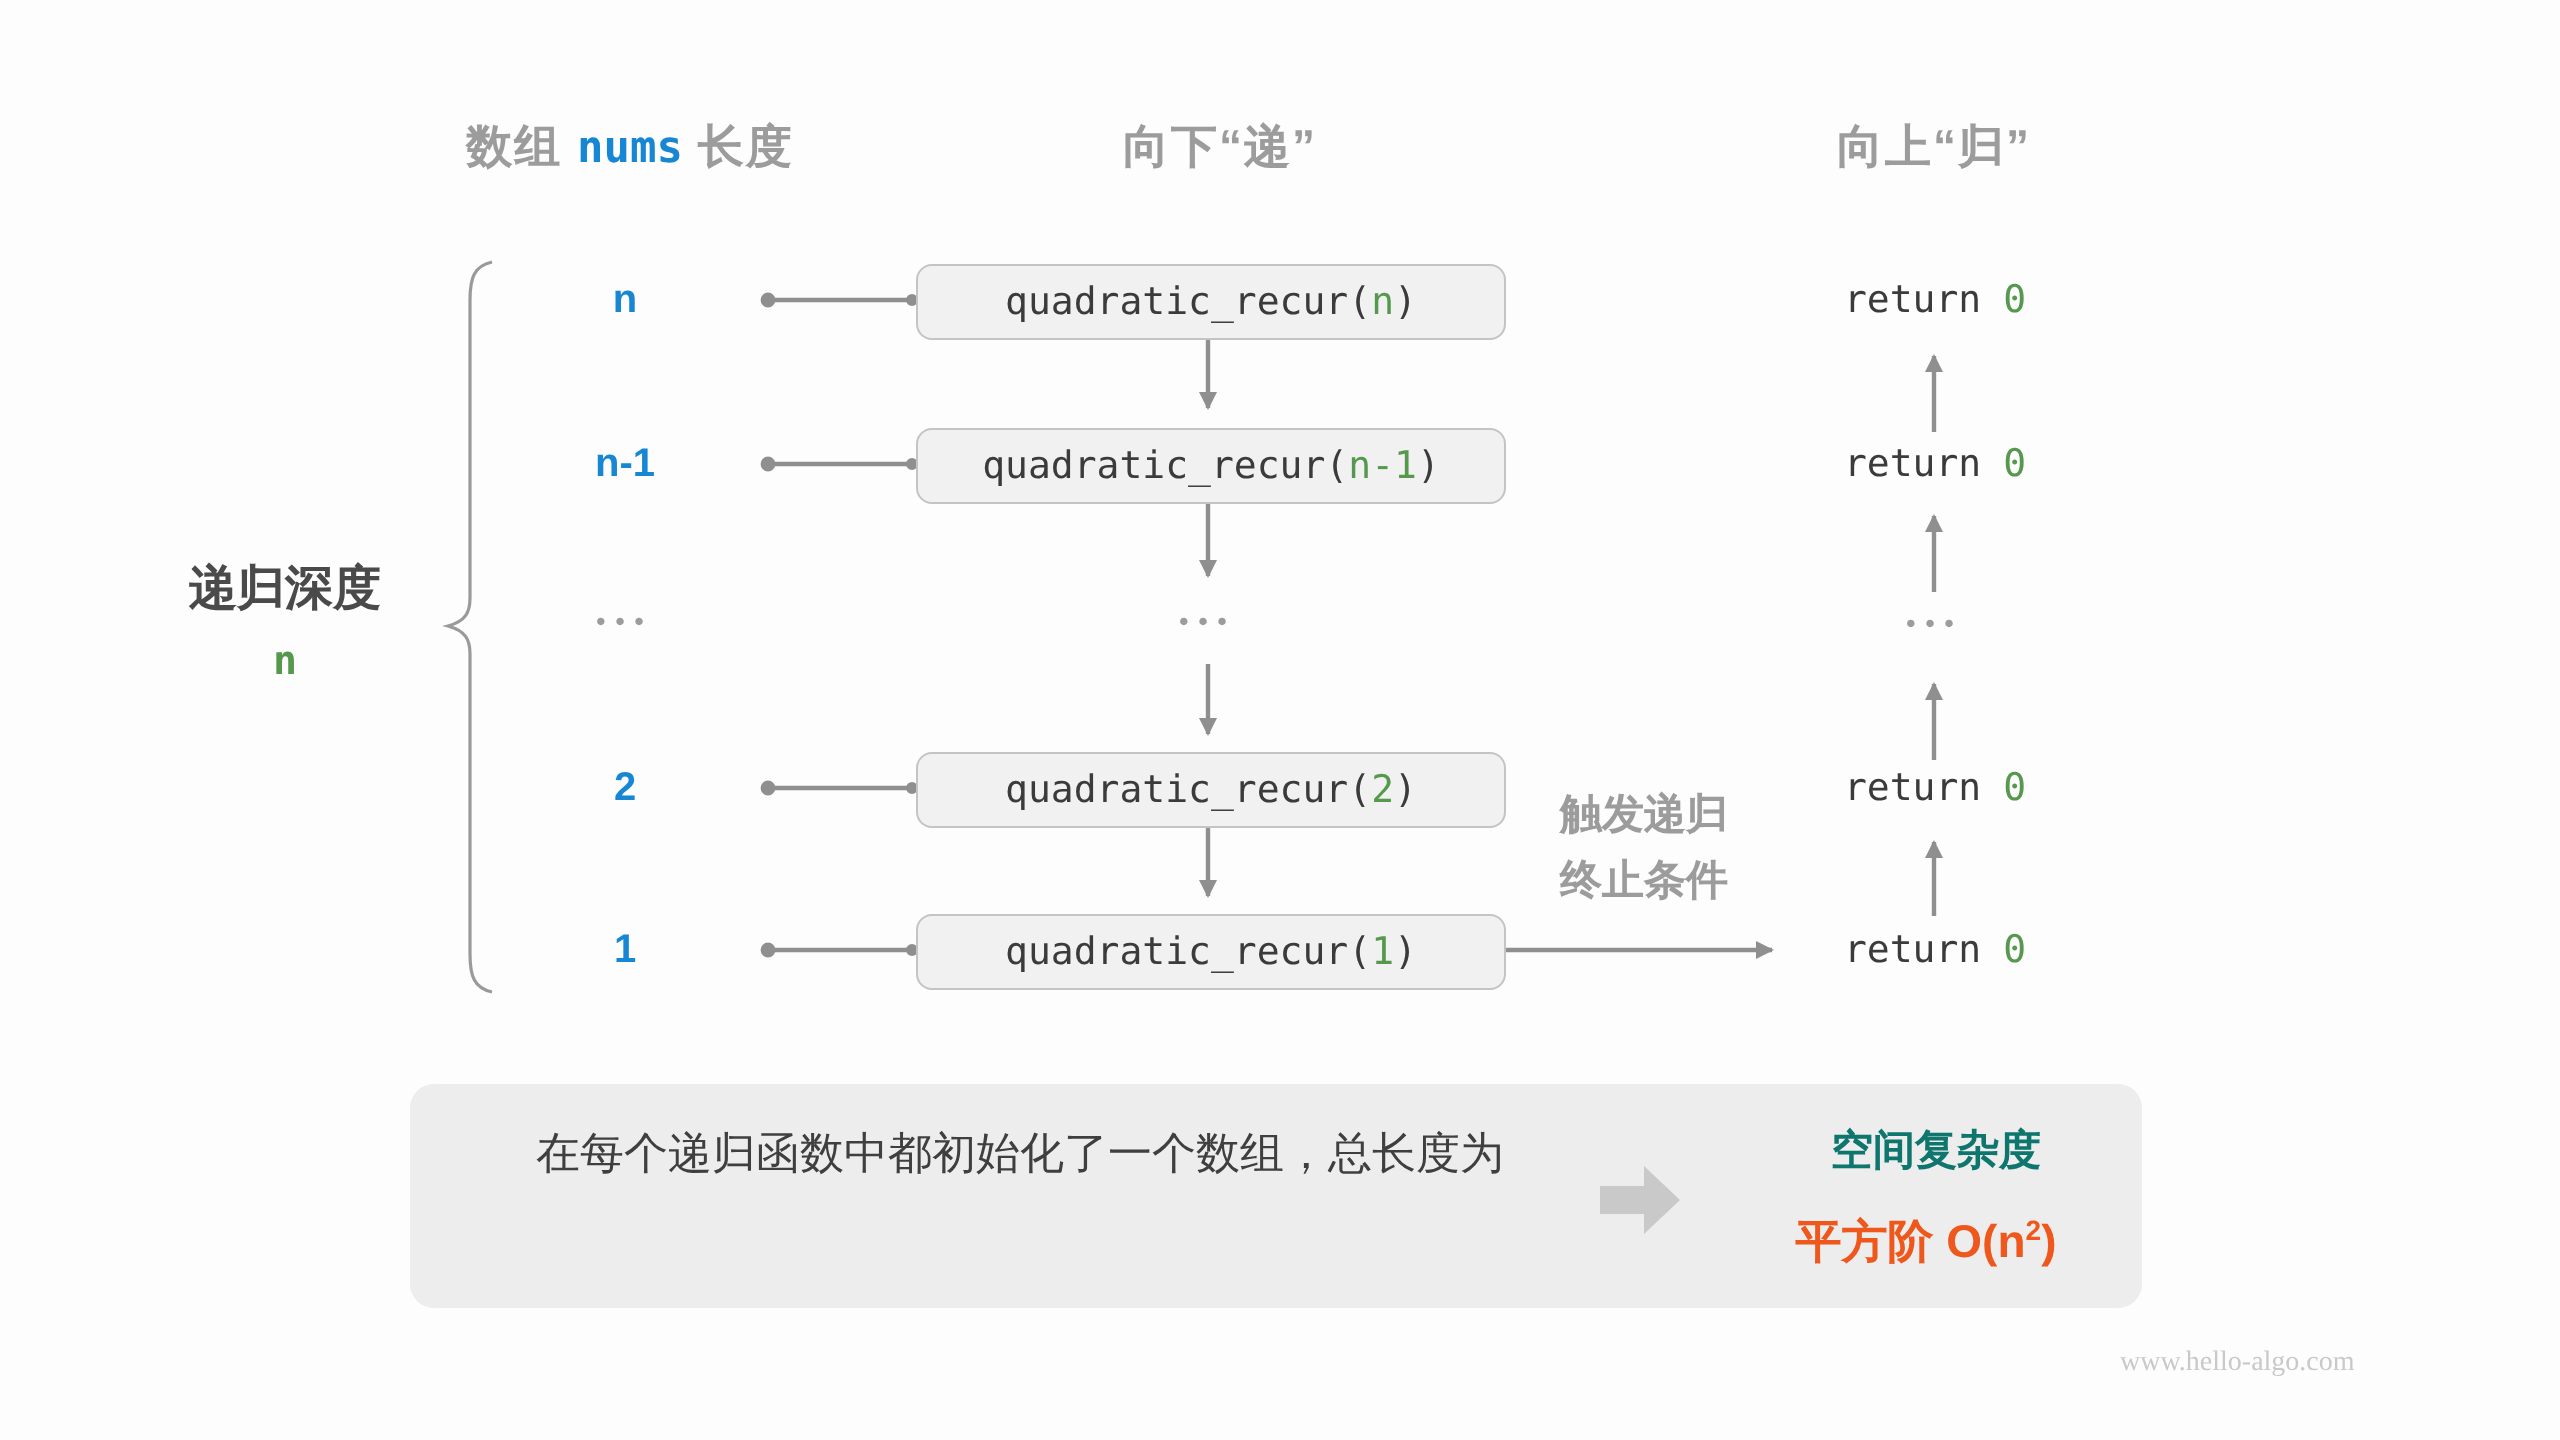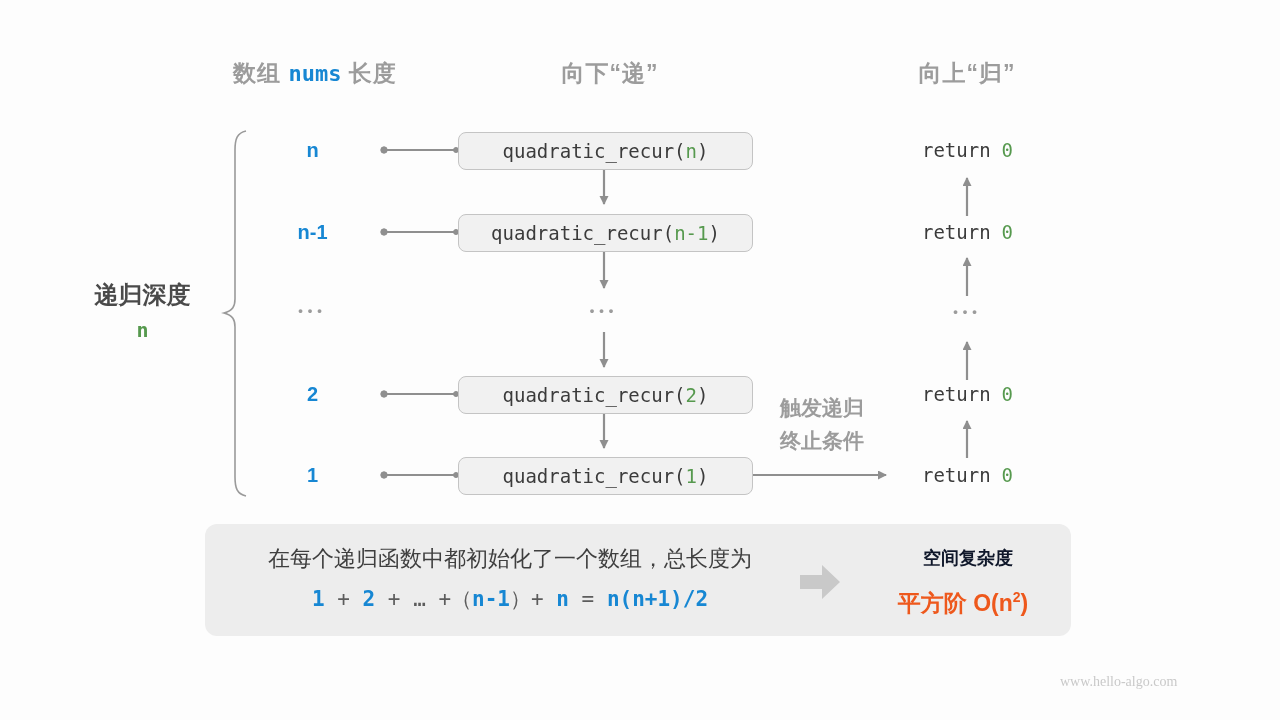--- a/index.html
+++ b/index.html
@@ -23,21 +23,21 @@
   .retrow{font-family:"DejaVu Sans Mono",monospace;font-size:19px;color:#3b3b3b;line-height:28px;}
   .ret-kw{margin-right:11px;}
   .dots{color:#9c9c9c;font-size:13px;font-weight:bold;letter-spacing:5px;line-height:16px;}
   .basecase{font-size:21px;font-weight:bold;color:#9c9c9c;line-height:28px;}
   .depth-title{font-size:24px;font-weight:700;color:#4a4a4a;line-height:28px;}
   .depth-n{font-family:"DejaVu Sans Mono",monospace;font-size:20px;font-weight:bold;color:#56994e;line-height:24px;}
   .panel{background:#ededed;border-radius:12px;}
   .sum-text{font-size:22px;font-weight:500;color:#3f3f3f;line-height:30px;}
   .formula{font-family:"DejaVu Sans Mono",monospace;font-size:21px;font-weight:bold;line-height:30px;}
   .formula .op{color:#5c5c5c;font-weight:500;}
-  .res-title{font-size:18px;font-weight:bold;color:#0f172a;line-height:30px;}
+  .res-title{font-size:21px;font-weight:bold;color:#0f766e;line-height:30px;}
   .res-val{font-size:23px;font-weight:bold;color:#ee581c;line-height:30px;}
   .res-val sup{font-size:14px;}
   .watermark{font-family:"DejaVu Sans Mono",monospace;font-size:14px;color:#c9c9c9;}
 </style>
 </head>
 <body>
 
 <div id="canvas">
 
   <svg class="abs" style="left:0;top:0;" width="1280" height="720" viewBox="0 0 1280 720">
@@ -129,25 +129,22 @@
     <span class="ret-kw">return</span><span class="green">0</span>
   </div>
   <div class="abs ctr dots" style="left:885px;top:304px;width:165px;">•••</div>
   <div class="abs ctr retrow" style="left:885px;top:380px;width:165px;">
     <span class="ret-kw">return</span><span class="green">0</span>
   </div>
   <div class="abs ctr retrow" style="left:885px;top:461px;width:165px;">
     <span class="ret-kw">return</span><span class="green">0</span>
   </div>
 
-  <div class="abs panel" style="left:205px;top:524px;width:866px;height:112px;">
+  <div class="abs panel" style="left:205px;top:542px;width:866px;height:112px;">
     <div class="abs ctr sum-text" style="left:10px;top:20px;width:590px;">在每个递归函数中都初始化了一个数组，总长度为</div>
-    <div class="abs ctr formula" style="left:10px;top:60px;width:590px;">
-      <span class="blue">1</span><span class="op"> + </span><span class="blue">2</span><span class="op"> + … +（</span><span class="blue">n-1</span><span class="op">）+ </span><span class="blue">n</span><span class="op"> = </span><span class="blue">n(n+1)/2</span>
-    </div>
     <svg class="abs" style="left:595px;top:41px;" width="40" height="34" viewBox="0 0 40 34">
       <polygon points="0,10 22,10 22,0 40,17 22,34 22,24 0,24" fill="#c9c9c9"></polygon>
     </svg>
     <div class="abs ctr res-title" style="left:660px;top:19px;width:206px;">空间复杂度</div>
     <div class="abs ctr res-val" style="left:650px;top:58px;width:216px;">
       <span>平方阶 O(n</span><sup>2</sup><span>)</span>
     </div>
   </div>
 
   <div class="abs watermark" style="left:1060px;top:674px;width:172px;text-align:left;font-family:Liberation Serif, serif;">www.hello-algo.com</div>

